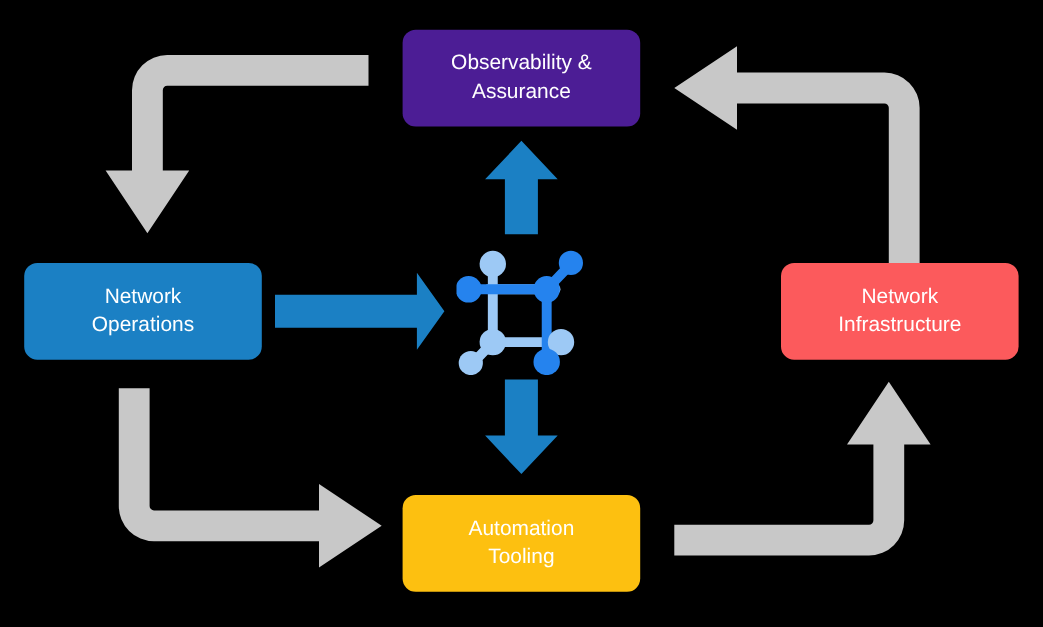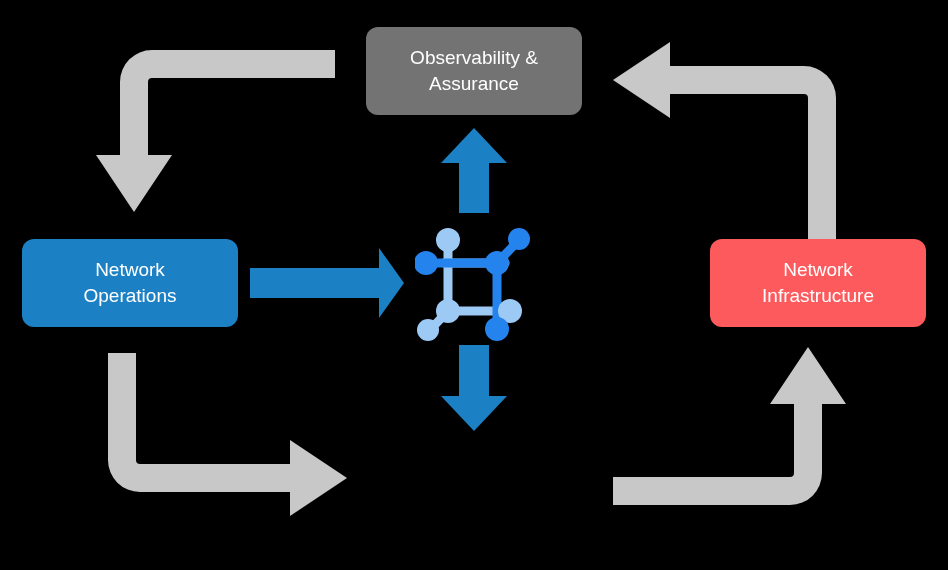--- a/index.html
+++ b/index.html
@@ -108,29 +108,33 @@
     </g>
 
     <g fill="#2583ee">
       <circle cx="11" cy="44" r="12"></circle>
       <circle cx="82" cy="44" r="12"></circle>
       <circle cx="104" cy="20" r="11"></circle>
       <circle cx="82" cy="110" r="12"></circle>
     </g>
   </svg>
 
-  <div class="node-box" id="box-observability" style="background:#737373;">
+  <div class="node-box" id="box-observability" style="background:#4c1d95;">
     <span>Observability &amp;
 Assurance</span>
   </div>
 
   <div class="node-box" id="box-network-operations" style="background:#1b80c4;">
     <span>Network
 Operations</span>
   </div>
 
   <div class="node-box" id="box-network-infrastructure" style="background:#fc5a5c;">
     <span>Network
 Infrastructure</span>
   </div>
 
+  <div class="node-box" id="box-automation-tooling" style="background:#fdc010;">
+    <span>Automation
+Tooling</span>
+  </div>
 
 </div>
 
 </body></html>

